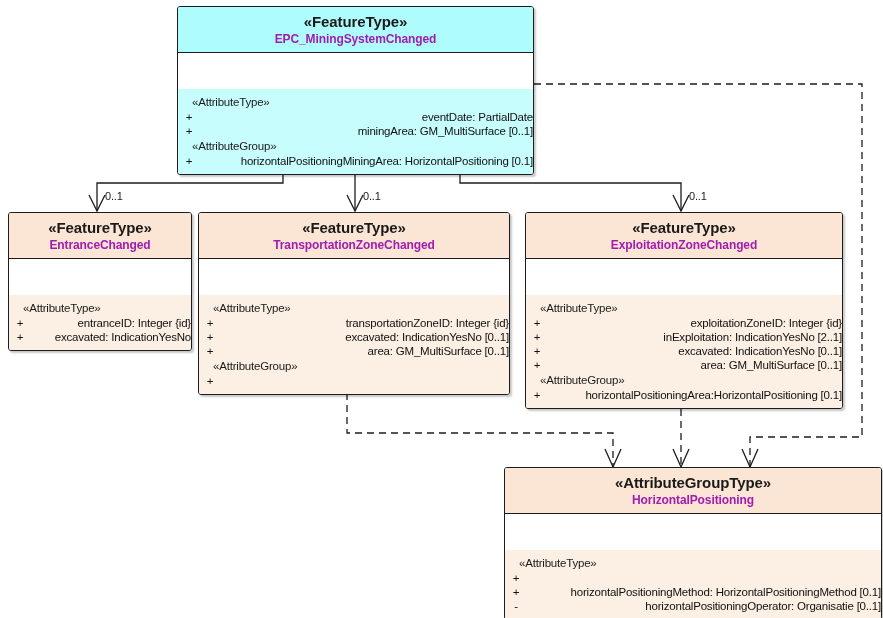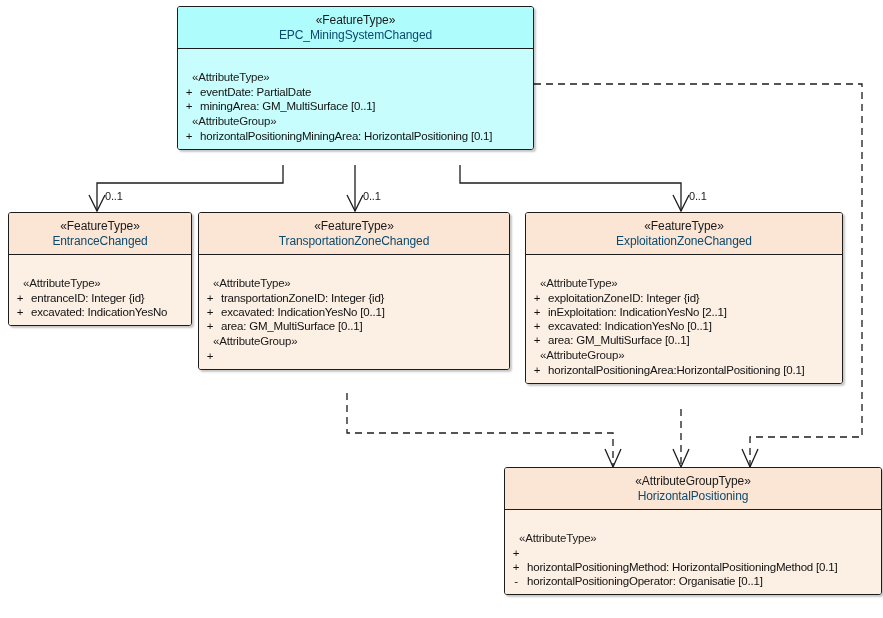--- a/index.html
+++ b/index.html
@@ -31,33 +31,35 @@
     overflow: hidden;
   }
   .uml-header {
     box-sizing: border-box;
     text-align: center;
     padding: 6px 4px 5px 4px;
     border-bottom: 1.4px solid #1c1c1c;
     line-height: 1.25;
   }
   .stereo {
-    font-size: 12px;
+    font-size: 15px;
     color: #1a1a1a;
     letter-spacing: -0.1px;
+    font-weight: bold;
   }
   .cls-name {
     font-size: 12px;
-    font-weight: normal;
-    color: #0c4a6e;
+    font-weight: bold;
+    color: #a21caf;
     letter-spacing: -0.1px;
   }
   .uml-body {
     box-sizing: border-box;
-    padding: 20px 0 6px 0;
+    padding: 5px 0 6px 0;
+    margin-top: 36px;
   }
   .grp-label {
     font-size: 11.5px;
     color: #1a1a1a;
     padding: 2px 0 2px 14px;
     letter-spacing: -0.2px;
   }
   .attr-row {
     display: flex;
     font-size: 11.5px;
@@ -67,20 +69,21 @@
     white-space: nowrap;
   }
   .attr-vis {
     width: 22px;
     min-width: 22px;
     text-align: center;
     color: #111111;
   }
   .attr-text {
     flex: 1;
+    text-align: right;
   }
   
   .theme-cyan .uml-header { background: #aefcfc; }
   .theme-cyan .uml-body   { background: #c7fdfd; }
   
   .theme-peach .uml-header { background: #fbe5d4; }
   .theme-peach .uml-body   { background: #fcefe4; }
 
   .mult-label {
     position: absolute;

